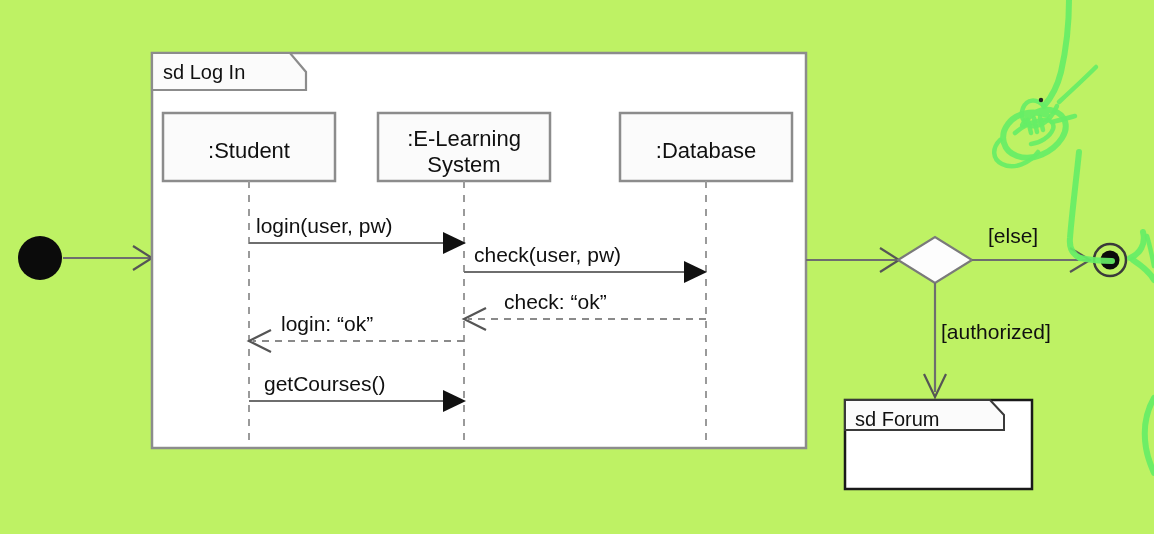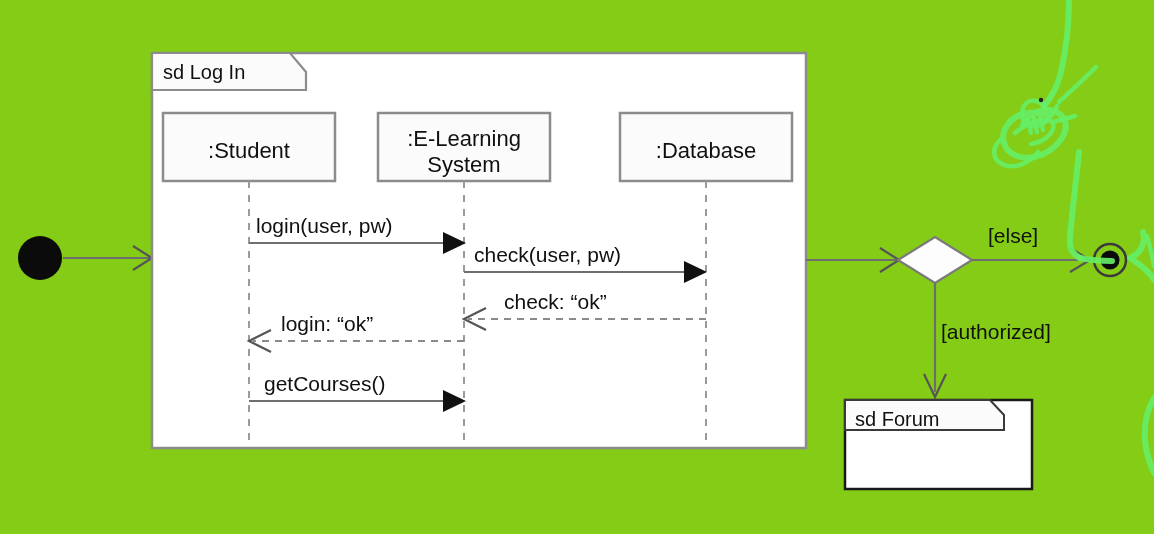--- a/index.html
+++ b/index.html
@@ -7,21 +7,21 @@
     padding: 0;
     background: #ffffff;
   }
   body {
     font-family: "Liberation Sans", sans-serif;
   }
   #canvas {
     position: relative;
     width: 1154px;
     height: 534px;
-    background: #84cc16;
+    background: #bef264;
     overflow: hidden;
   }
   #canvas svg {
     position: absolute;
     top: 0;
     left: 0;
   }
   .dg-text {
     font-family: "Liberation Sans", sans-serif;
     font-size: 21px;

